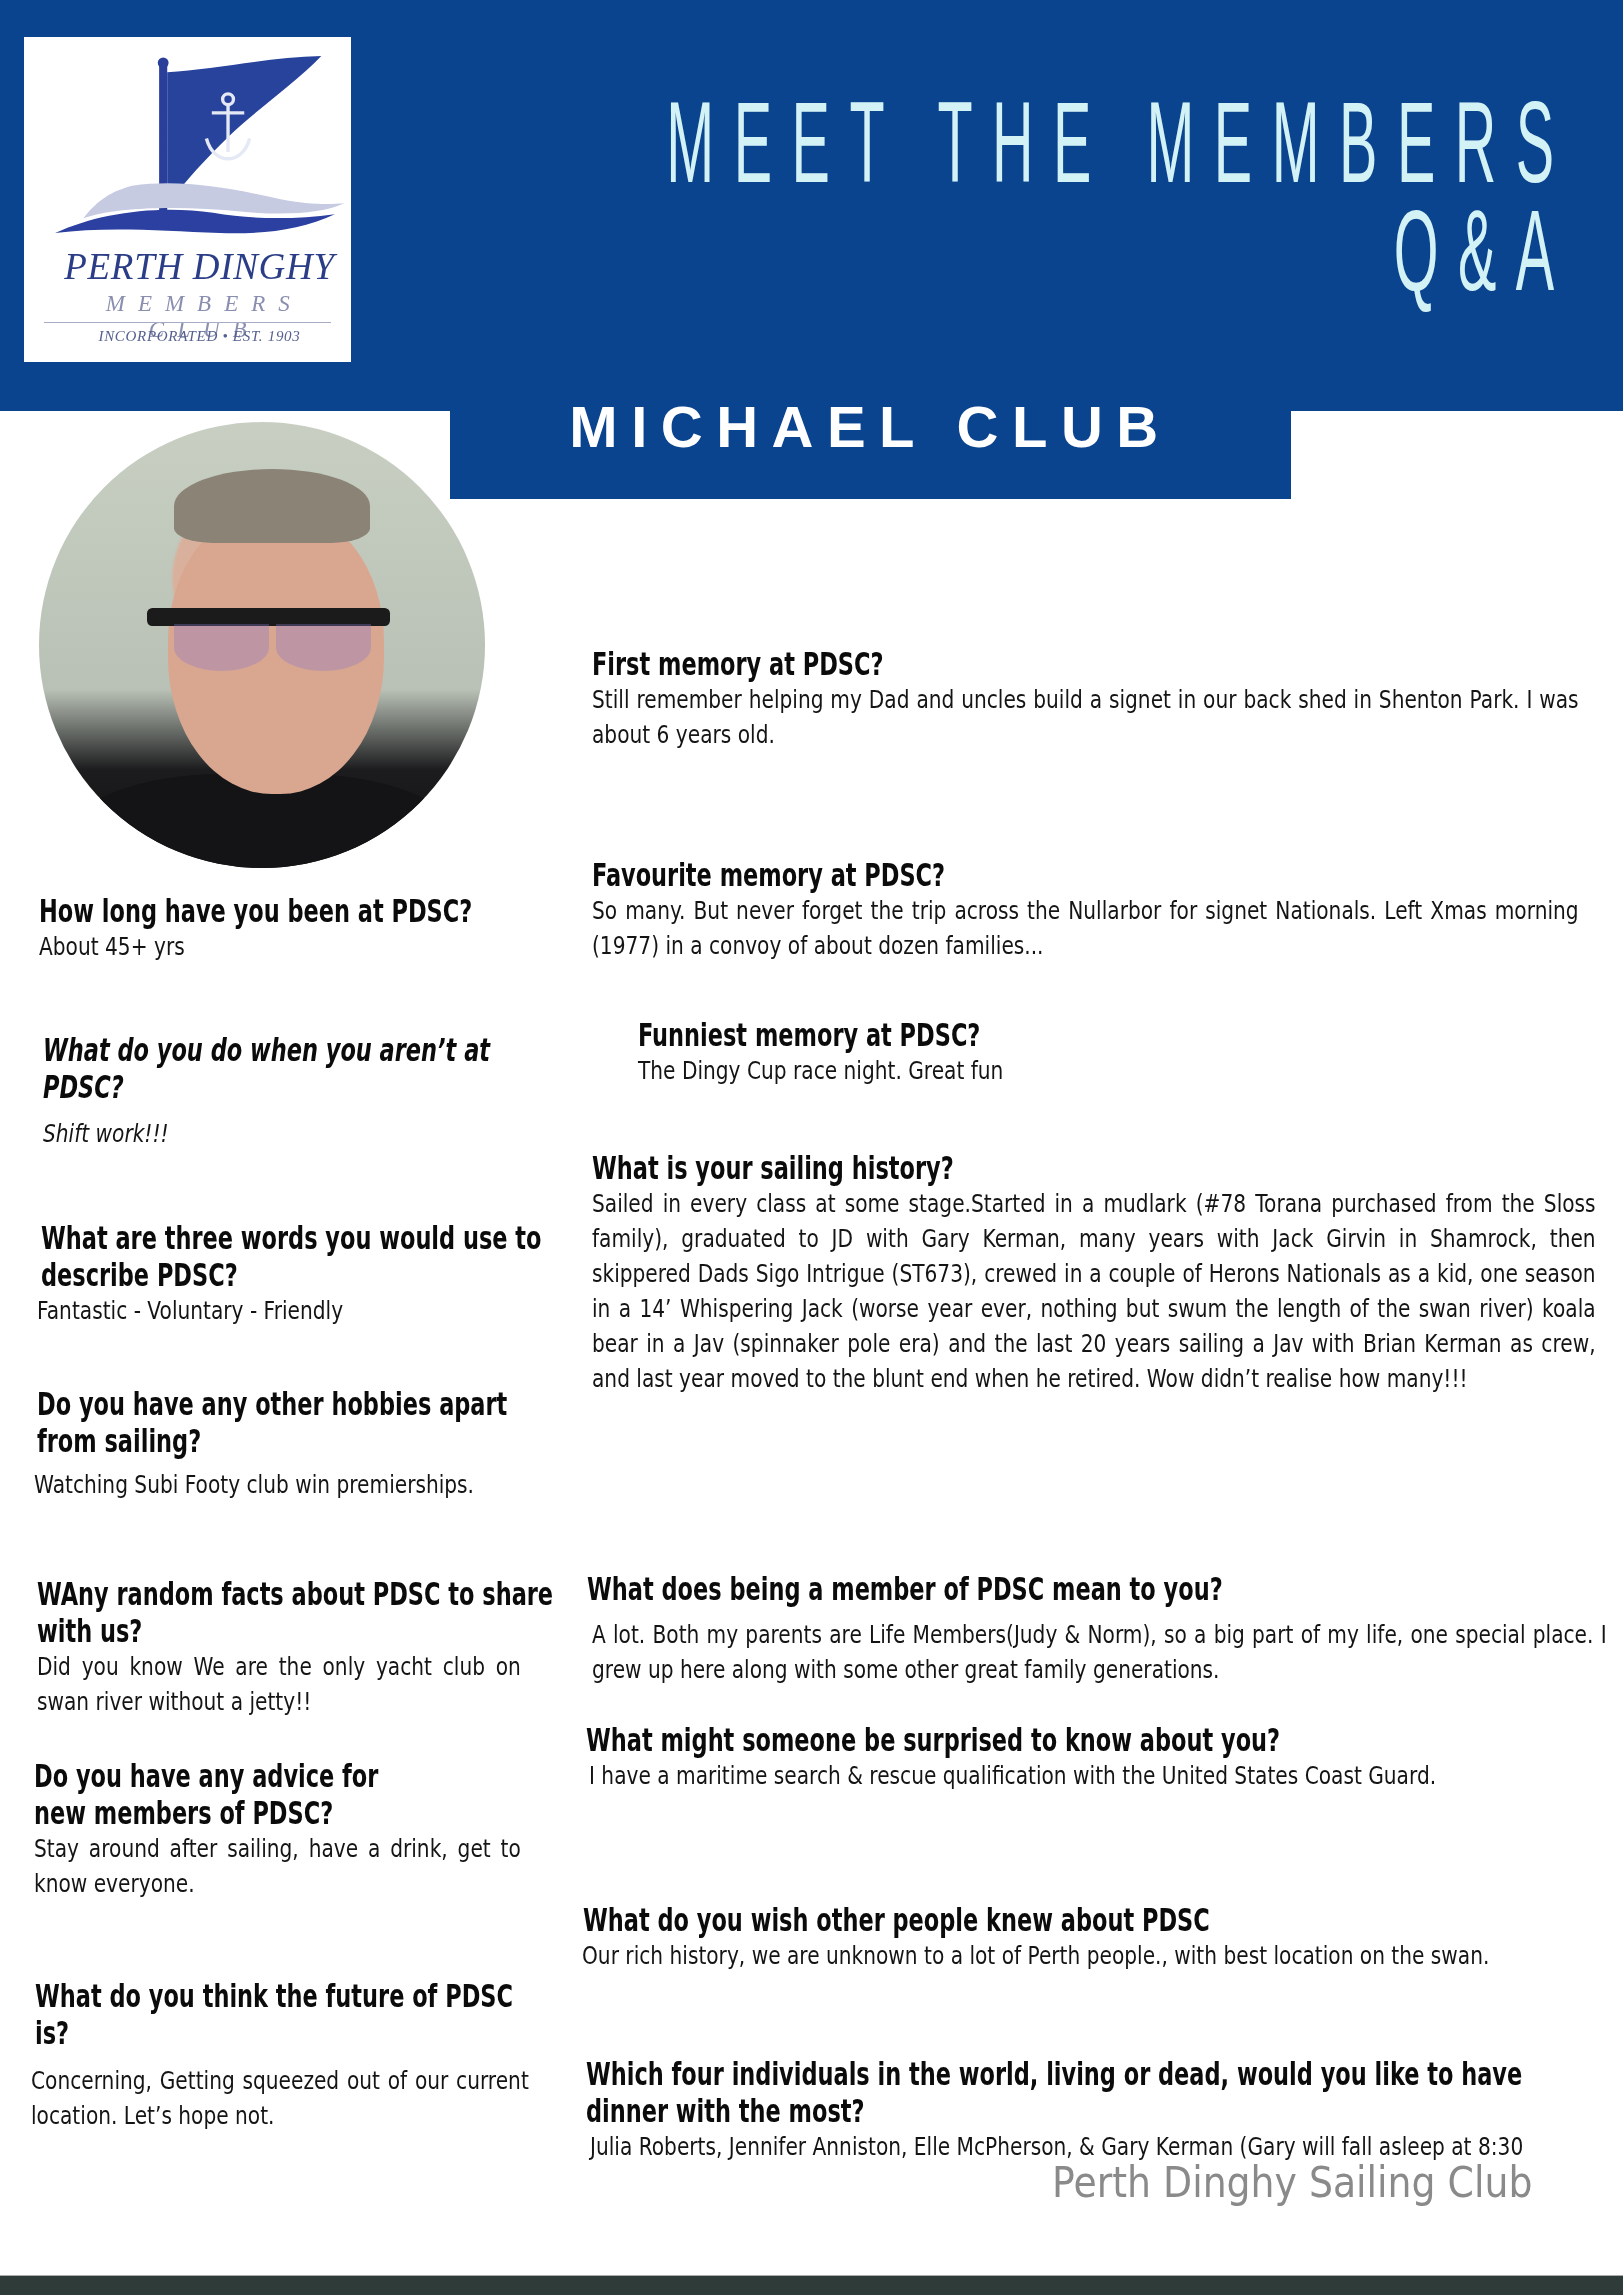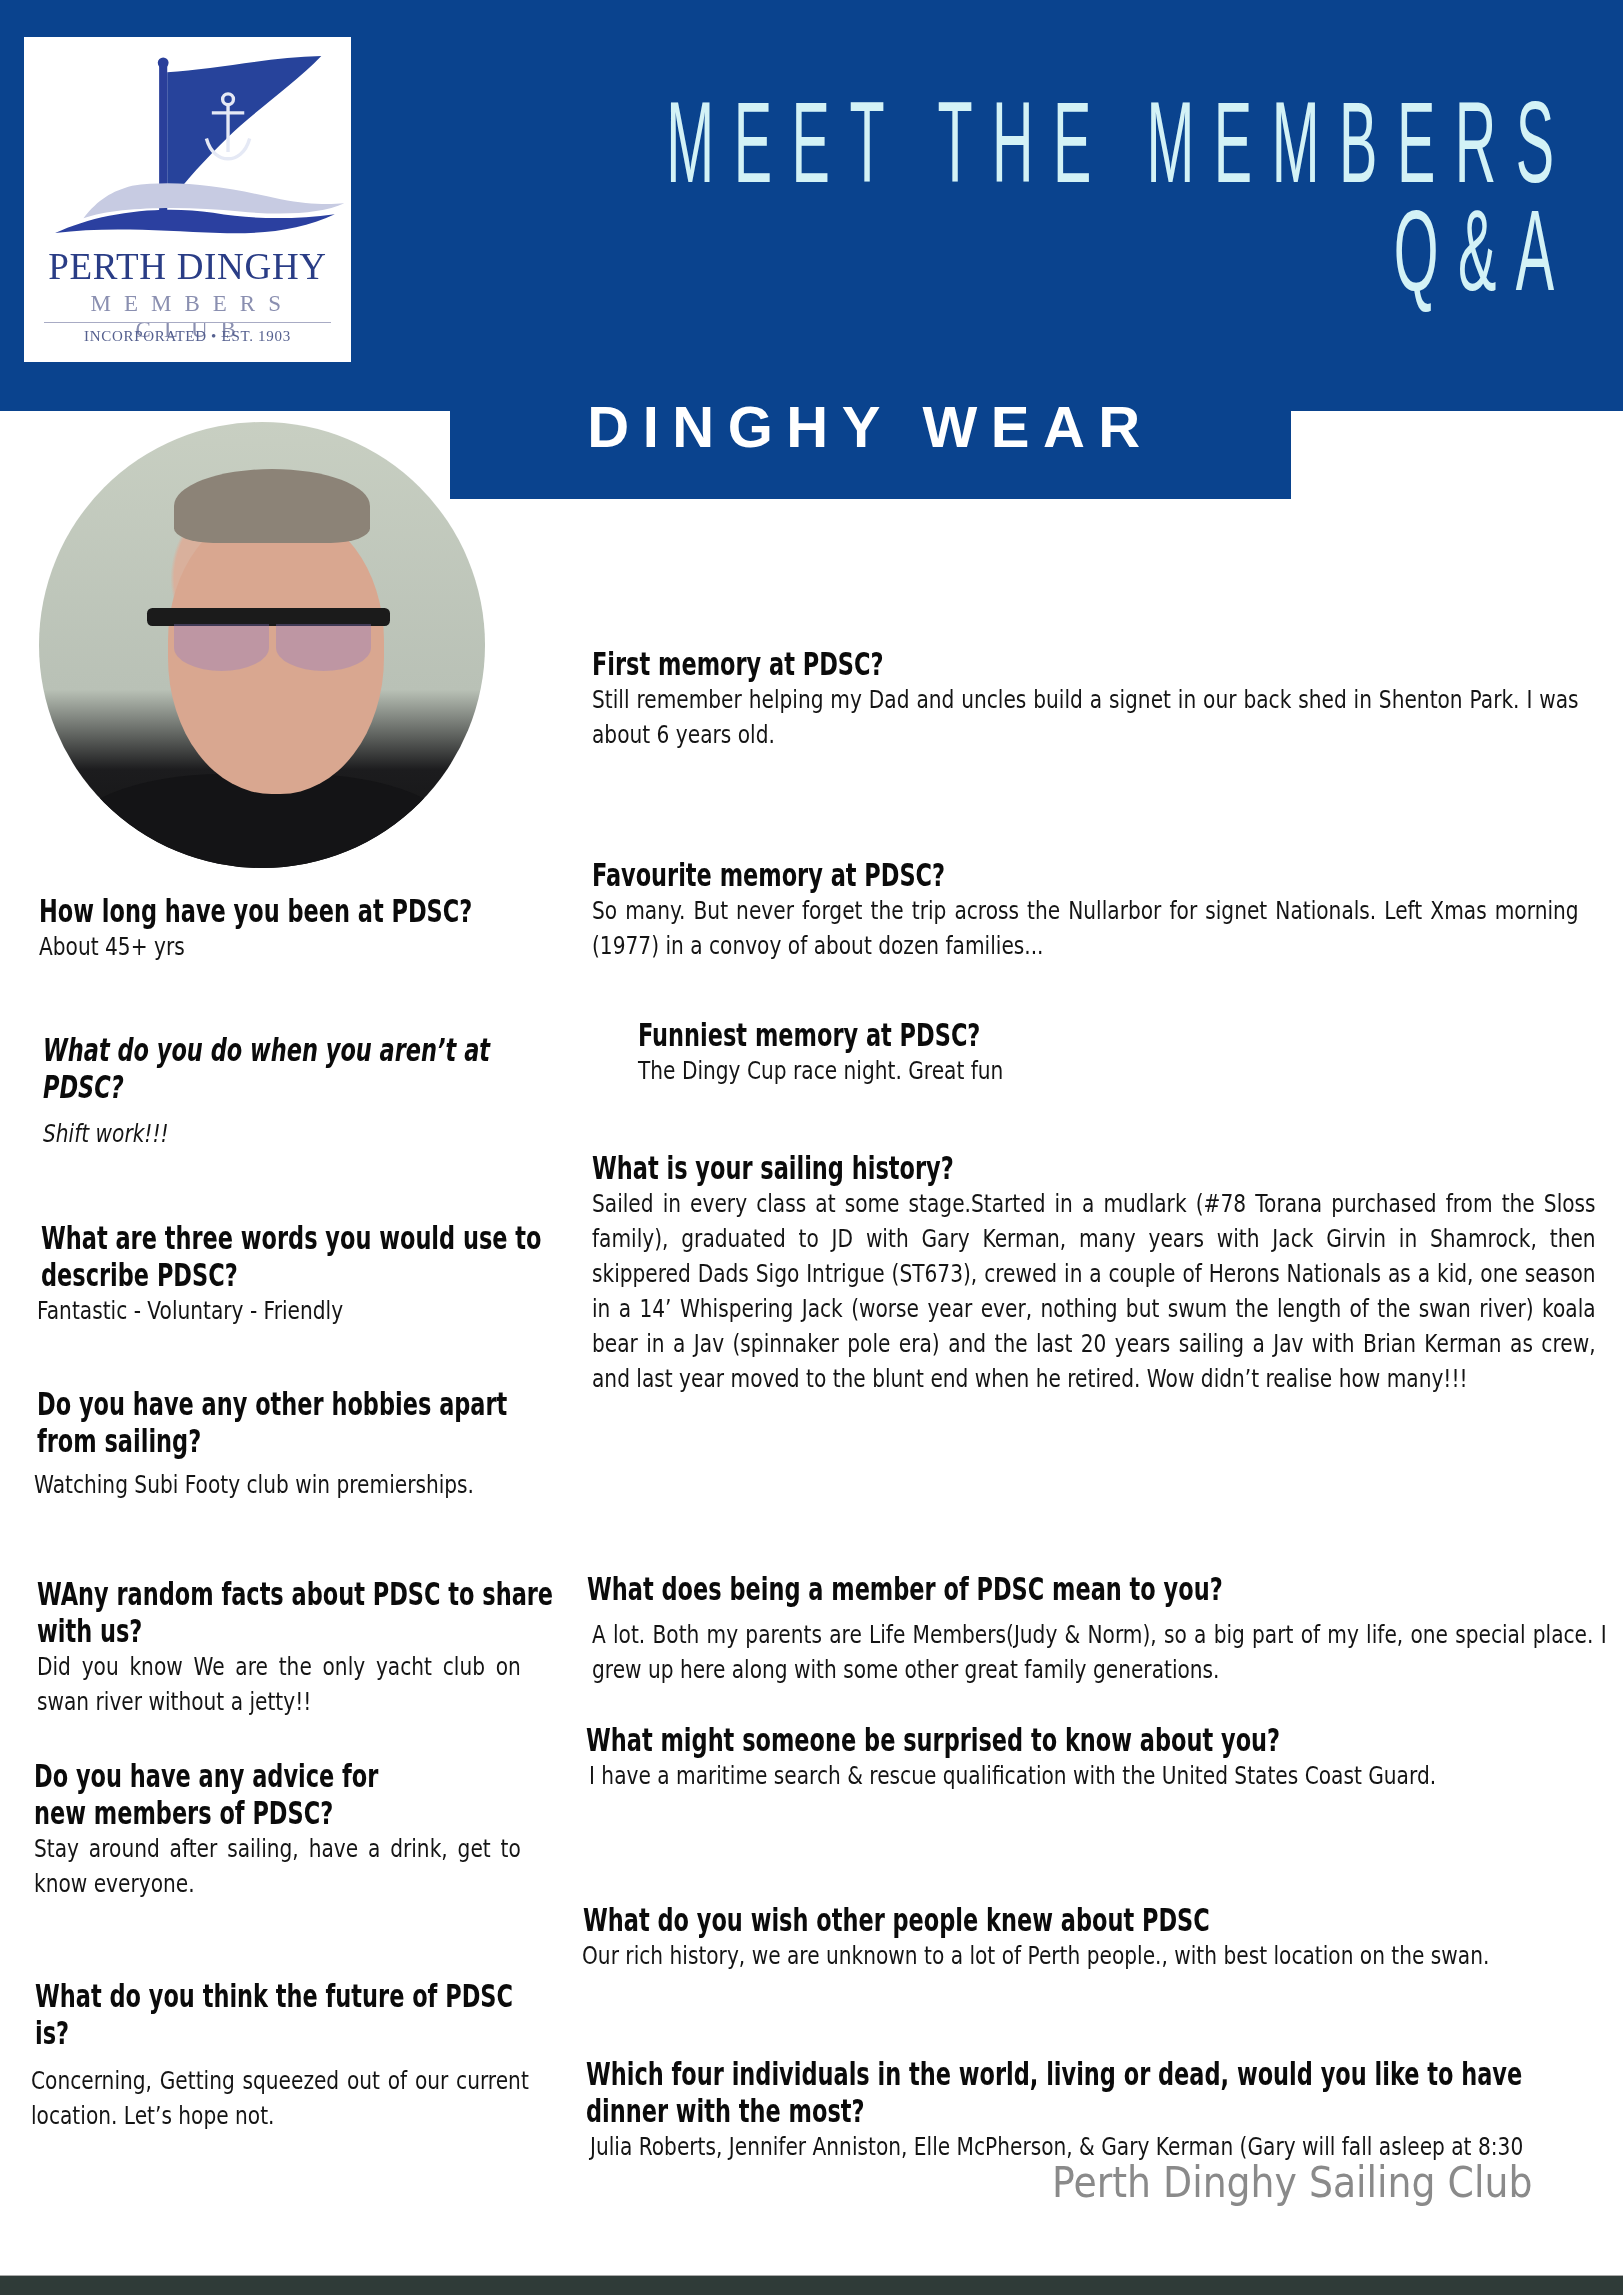--- a/index.html
+++ b/index.html
@@ -2,21 +2,21 @@
 <html style="font-size:10.8px"><head>
 <meta charset="utf-8">
 <style>
   * { box-sizing: border-box; margin: 0; padding: 0; }
   html, body { width: 1623px; height: 2295px; background: #ffffff; overflow: hidden; }
   body { position: relative; font-family: "Liberation Sans", sans-serif; color: #111; }
 
   .header-band { position: absolute; left: 0; top: 0; width: 1623px; height: 411px; background: #0a438e; }
   .logo-box { position: absolute; left: 24px; top: 37px; width: 327px; height: 325px; background: #fff; }
   .logo-box svg { position: absolute; left: 0; top: 0; }
-  .logo-title { position: absolute; left: 0; width: 327px; text-align: center; font-family: "Liberation Serif", serif; }
+  .logo-title { position: absolute; left: 12px; width: 327px; text-align: center; font-family: "Liberation Serif", serif; font-style: italic; }
   .logo-t1 { top: 208px; font-size: 37px; color: #2a3d86; letter-spacing: 0.7px; }
   .logo-t2 { top: 254px; font-size: 23px; color: #8a8fb0; letter-spacing: 13px; padding-left: 9.5px; }
   .logo-rule { position: absolute; left: 20px; top: 285px; width: 287px; height: 1.4px; background: #a8abc4; }
   .logo-t3 { top: 291px; font-size: 15px; color: #55608f; letter-spacing: 0.7px; }
 
   .main-title { position: absolute; right: 49px; top: 88px; text-align: right; color: #d3f2f6;
     font-family: "Liberation Sans Narrow", "Liberation Sans", sans-serif; font-weight: 400;
     font-size: 115px; line-height: 108px; letter-spacing: 39px; transform: scaleX(0.5); transform-origin: right top; }
   .main-title div { white-space: nowrap; }
 
@@ -66,21 +66,21 @@
   <div class="logo-rule"></div>
   <div class="logo-title logo-t3">INCORPORATED • EST. 1903</div>
 </div>
 
 <div class="main-title">
   <div>MEET THE MEMBERS</div>
   <div>Q&amp;A</div>
 </div>
 
 <div class="name-banner">
-  <span>DINGHY WEAR</span>
+  <span>MICHAEL CLUB</span>
 </div>
 
 <div class="photo">
   <div class="shirt"></div>
   <div class="face"></div>
   <div class="hair"></div>
   <div class="glasses"></div>
   <div class="lens" style="left:135px"></div>
   <div class="lens" style="left:237px"></div>
 </div>

